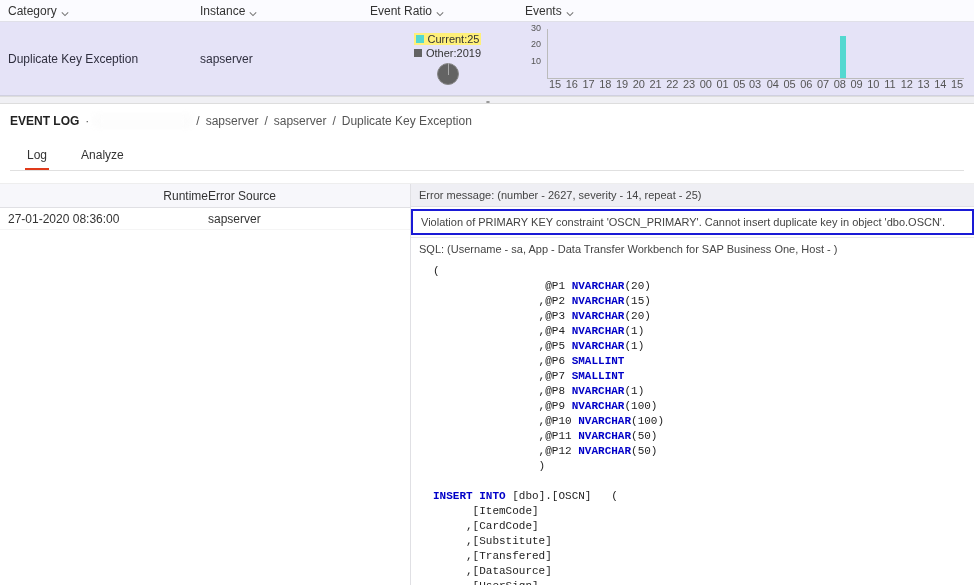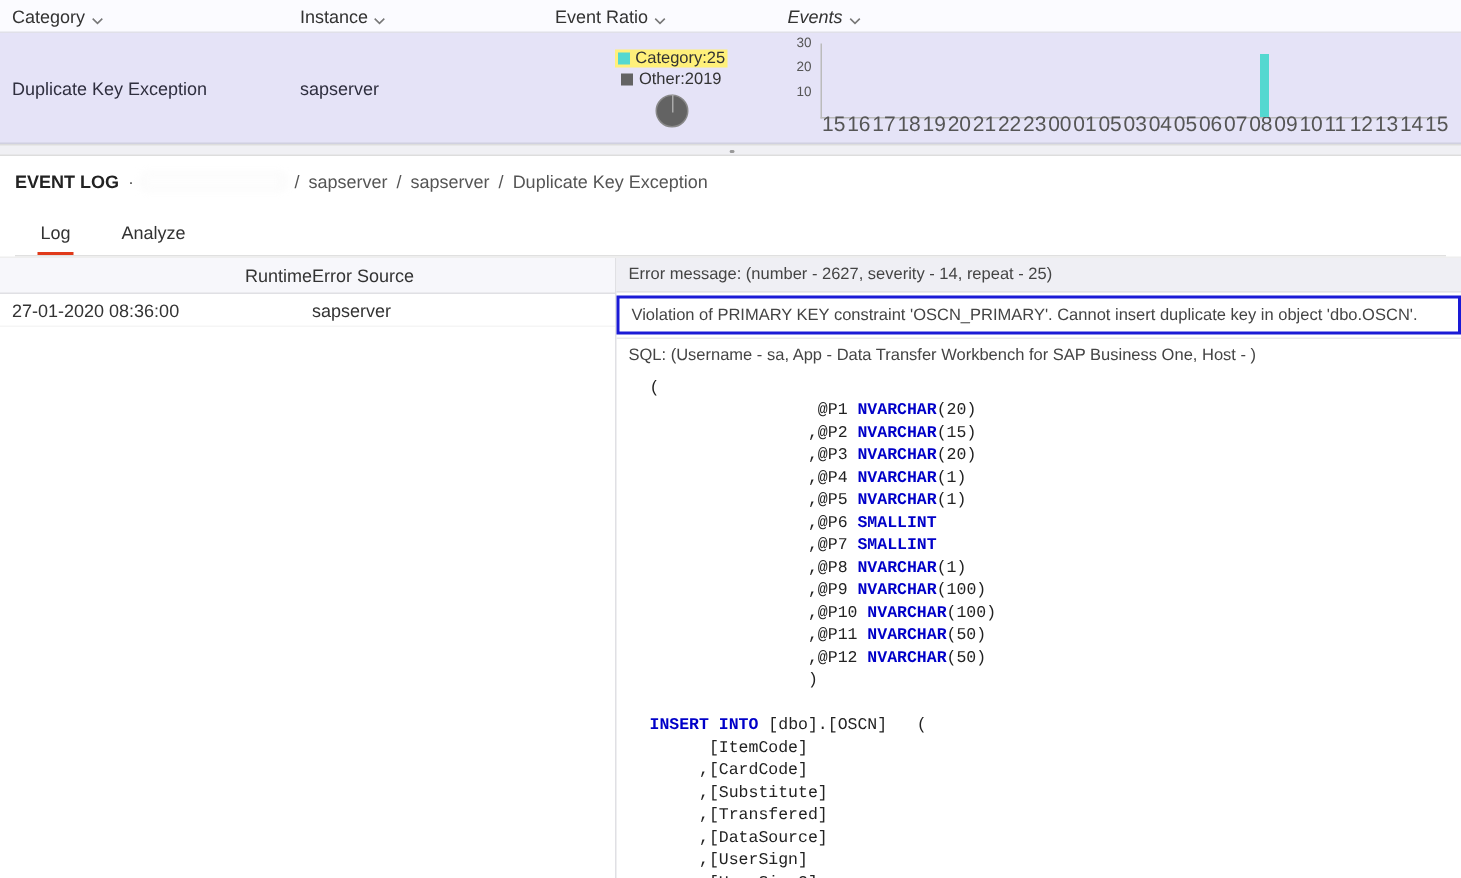--- a/index.html
+++ b/index.html
@@ -4,21 +4,21 @@
 <style>
   * { box-sizing: border-box; margin: 0; padding: 0; }
   body { font-family: "Segoe UI", Arial, sans-serif; font-size: 12px; color: #333; background: #fff; width: 974px; }
   
   
   .top-header { display: flex; background: #fbfbff; height: 22px; align-items: center; border-bottom: 1px solid #e0e0e8; }
   .top-header .col { display: flex; align-items: center; gap: 4px; cursor: pointer; }
   .top-header .col.cat { width: 200px; padding-left: 8px; }
   .top-header .col.inst { width: 170px; }
   .top-header .col.ratio { width: 155px; }
-  .top-header .col.events { flex: 1; font-style: italic; }
+  .top-header .col.events { flex: 1; }
   .chev { width: 8px; height: 8px; display: inline-block; }
   .chev svg { width: 8px; height: 8px; }
 
   
   .summary { display: flex; background: #e5e3f7; height: 74px; align-items: center; border-bottom: 1px solid #d0d0e0; }
   .summary .s-cat { width: 200px; padding-left: 8px; color: #2f2f3f; }
   .summary .s-inst { width: 170px; color: #2f2f3f; }
   .summary .s-ratio { width: 155px; display: flex; flex-direction: column; align-items: center; gap: 2px; font-size: 11px; }
   .ratio-row { display: flex; align-items: center; gap: 4px; }
   .sq { width: 8px; height: 8px; display: inline-block; }
@@ -26,29 +26,29 @@
   .sq.other { background: #636363; }
   .ratio-row.hl { background: #fff07a; padding: 0 2px; }
   .pie { width: 22px; height: 22px; border-radius: 50%; background: #636363; border: 1px solid #888; margin-top: 2px; position: relative; }
   .pie::after { content: ""; position: absolute; left: 50%; top: -1px; width: 1px; height: 12px; background: #aaa; }
   
   .summary .s-chart { flex: 1; position: relative; height: 74px; }
   .chart-area { position: absolute; left: 0; top: 5px; height: 58px; right: 10px; }
   .yaxis { position: absolute; left: 0; top: 0; width: 18px; font-size: 9px; color: #555; }
   .yaxis div { position: absolute; right: 2px; }
   .plot { position: absolute; left: 22px; right: 0; top: 2px; height: 50px; border-left: 1px solid #bbb; border-bottom: 1px solid #bbb; }
-  .plot .xgrid { position: absolute; bottom: -12px; left: 0; right: 0; display: flex; justify-content: space-between; font-size: 14px; color: #555; }
+  .plot .xgrid { position: absolute; bottom: -12px; left: 0; right: 0; display: flex; justify-content: space-between; font-size: 11px; color: #555; }
   .plot .databar { position: absolute; width: 6px; background: #54d8d0; bottom: 0; }
   
   
   .divider { height: 8px; background: #f0f0f4; border-top: 1px solid #ddd; border-bottom: 1px solid #ddd; position: relative; }
   .divider .grip { position: absolute; left: 50%; top: 1px; transform: translateX(-50%); color: #999; font-size: 7px; letter-spacing: -2px; }
   
   
-  .eventlog-head { padding: 10px 10px 0; }
+  .eventlog-head { padding: 10px 10px 12px; }
   .el-title { display: flex; align-items: center; gap: 6px; font-size: 12px; }
   .el-title .lbl { font-weight: 700; color: #222; }
   .el-title .redact { width: 95px; height: 10px; background: #fff; filter: blur(3px); display: inline-block; border: 1px solid #eee; border-radius: 2px; }
   .el-title .crumb { color: #555; }
   .tabs { display: flex; gap: 30px; margin-top: 14px; border-bottom: 1px solid #e0e0e0; padding-left: 15px; text-align: center; }
   .tab { padding: 6px 2px; cursor: pointer; font-size: 12px; color: #333; }
   .tab.active { border-bottom: 2px solid #e03a1a; }
   
   
   .logbody { display: flex; border-top: 1px solid #eee; }
@@ -96,21 +96,21 @@
         </svg></span>
   </div>
 </div>
 
 <div class="summary">
   <div class="s-cat">Duplicate Key Exception</div>
   <div class="s-inst">sapserver</div>
   <div class="s-ratio">
     <div class="ratio-row hl">
       <span class="sq current"></span>
-      <span>Category:25</span>
+      <span>Current:25</span>
     </div>
     <div class="ratio-row">
       <span class="sq other"></span>
       <span>Other:2019</span>
     </div>
     <div class="pie"></div>
   </div>
   <div class="s-chart">
     <div class="chart-area">
       <div class="yaxis" id="yaxis">

